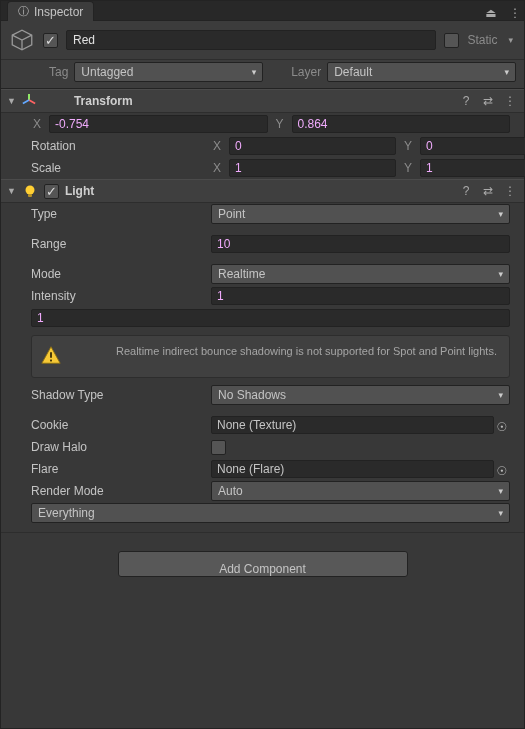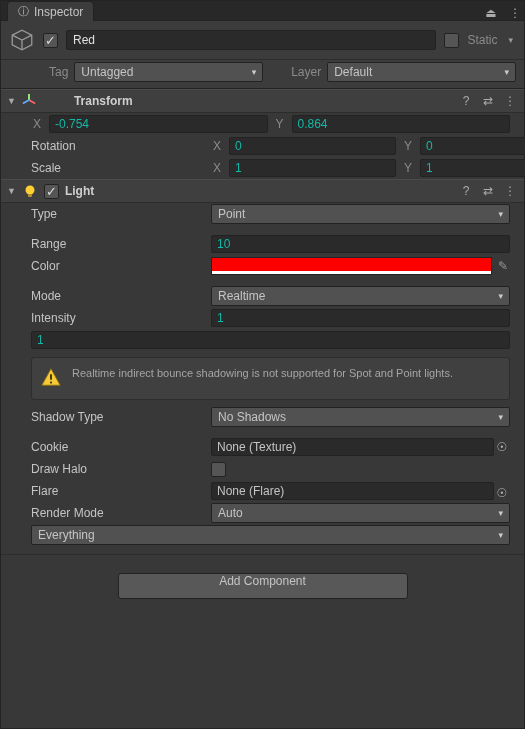--- a/index.html
+++ b/index.html
@@ -44,40 +44,40 @@
   .comphdr{display:flex;align-items:center;gap:6px;background:var(--bg-row);border-top:1px solid #4b4b4b;border-bottom:1px solid #2d2d2d;height:24px;padding:0 6px;}
   .fold{color:#aaa;font-size:9px;}
   .compname{font-weight:700;color:var(--txt-hdr);flex:1;}
   .hdricon{width:16px;height:16px;display:flex;justify-content:center;align-items:center;color:#aaa;font-size:12px;}
   .axis-icon svg{width:14px;height:14px;}
   
   .proprow{display:flex;align-items:center;height:22px;padding:0 14px 0 30px;}
   .proprow .plabel{flex:0 0 180px;}
   .vec3{display:flex;flex:1;gap:6px;align-items:center;}
   .vlab{color:var(--txt-dim);width:12px;text-align:center;}
-  .vfield{flex:1;min-width:0;background:var(--bg-field);border:1px solid #222;border-radius:2px;height:18px;padding:0 5px;color:#14b8a6;}
+  .vfield{flex:1;min-width:0;background:var(--bg-field);border:1px solid #222;border-radius:2px;height:18px;padding:0 5px;color:#f0abfc;}
   
   .onefield{flex:1;display:flex;}
   .onefield .vfield{flex:1;}
   .onefield .drop{flex:1;gap:43px;}
   
   .colorsw{flex:1;height:18px;border:1px solid #222;background:#ff0000;position:relative;}
   .colorsw::after{content:"";position:absolute;left:0;right:0;bottom:0;height:3px;background:#fff;}
   .pickbtn{width:14px;height:14px;margin-left:4px;display:flex;align-items:center;justify-content:center;color:#999;}
   
   .warnbox{margin:6px 14px 6px 30px;background:var(--bg-warn);border:1px solid #2d2d2d;border-radius:3px;display:flex;gap:10px;padding:8px;}
   .warnicon svg{width:22px;height:22px;}
-  .warntxt{font-size:11px;color:#a5a5a5;line-height:1.3;}
+  .warntxt{font-size:11px;color:#a5a5a5;line-height:1.3;margin-left:44px;}
   
   .objfield{flex:1;background:var(--bg-field);border:1px solid #222;border-radius:2px;height:18px;padding:0 5px;display:flex;align-items:center;}
   .objpick{width:16px;display:flex;justify-content:center;color:#bbb;}
   .checkbox-empty{width:15px;height:15px;border:1px solid #222;border-radius:2px;background:#555;}
   
   .addwrap{display:flex;justify-content:center;padding-top:18px;border-top:1px solid #2d2d2d;}
-  .addbtn{width:290px;height:26px;background:var(--bg-btn);border:1px solid #222;border-radius:3px;display:flex;align-items:flex-start;justify-content:center;color:#d8d8d8;}
+  .addbtn{width:290px;height:26px;background:var(--bg-btn);border:1px solid #222;border-radius:3px;display:flex;align-items:flex-end;justify-content:center;color:#d8d8d8;}
   .spacer{height:8px;}
   .bulb{width:16px;height:16px;}
   .bulb svg{width:16px;height:16px;}
 </style>
 </head>
 <body>
 
 <div class="window">
 
   <div class="tabbar">
@@ -189,27 +189,20 @@
         </div>
       </div>
   </div>
   <div class="spacer"></div>
   <div class="proprow">
     <span class="plabel">Range</span>
     <div class="onefield">
         <input class="vfield" value="10" style="">
       </div>
   </div>
-  <div class="proprow">
-    <span class="plabel">Color</span>
-    <div class="onefield" style="align-items:center">
-      <div class="colorsw" style="background:#ff0000;"></div>
-      <div class="pickbtn">✎</div>
-    </div>
-  </div>
   <div class="spacer"></div>
   <div class="proprow">
     <span class="plabel">Mode</span>
     <div class="onefield">
         <div class="drop">
           <span>Realtime</span>
           <span class="dd">▾</span>
         </div>
       </div>
   </div>
@@ -241,21 +234,21 @@
     <div class="onefield">
         <div class="drop">
           <span>No Shadows</span>
           <span class="dd">▾</span>
         </div>
       </div>
   </div>
   <div class="spacer"></div>
   <div class="proprow">
     <span class="plabel">Cookie</span>
-    <div class="onefield" style="align-items:center">
+    <div class="onefield" style="align-items:flex-end">
       <div class="objfield">
           <span>None (Texture)</span>
         </div>
       <div class="objpick">☉</div>
     </div>
   </div>
   <div class="proprow">
     <span class="plabel">Draw Halo</span>
     <div class="onefield">
         <div class="checkbox-empty"></div>

